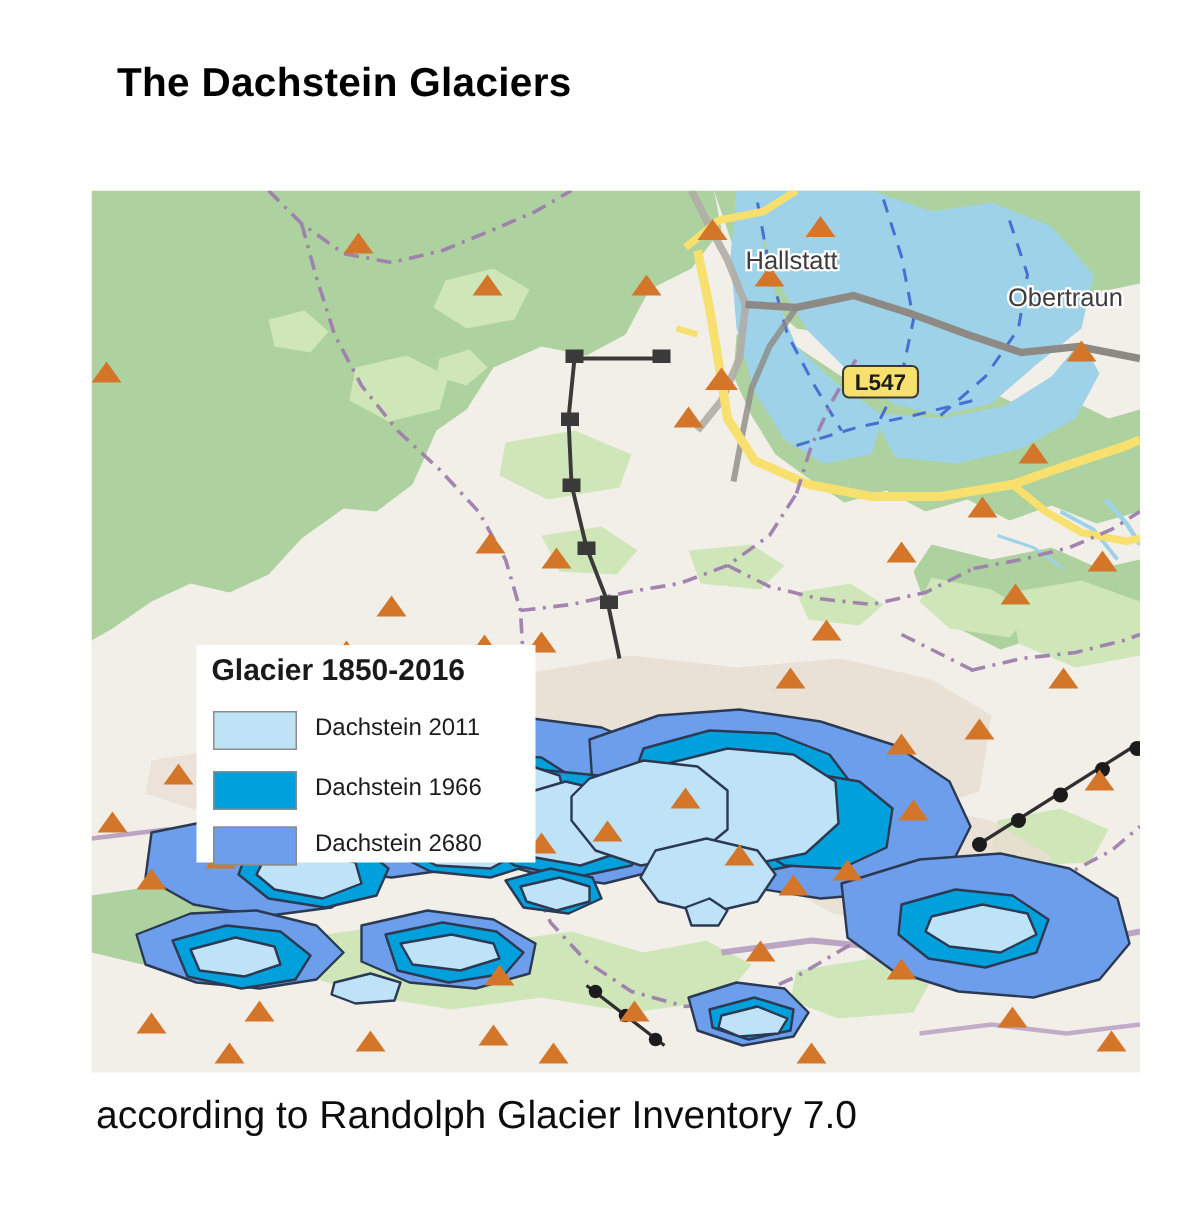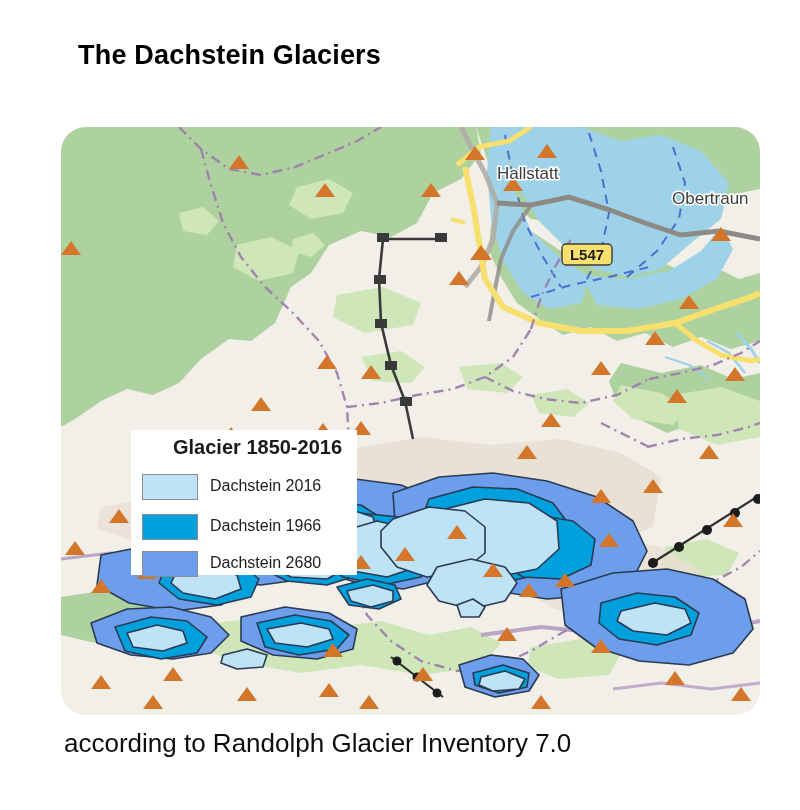--- a/index.html
+++ b/index.html
@@ -7,32 +7,32 @@
        font-family:"Liberation Sans","DejaVu Sans",sans-serif;}
 
   #page-title{
     position:absolute;left:78px;top:40px;
     font-size:27px;font-weight:bold;color:#000000;
     letter-spacing:.2px;white-space:nowrap;
   }
 
   #map-frame{
     position:absolute;left:61px;top:127px;width:699px;height:588px;
-    overflow:hidden;background:#f2efe9;border-radius:25px;
+    overflow:hidden;background:#f2efe9;
   }
   #map-canvas{position:absolute;left:0;top:0;width:699px;height:588px;}
 
   
   #legend{
     position:absolute;left:70px;top:303px;width:226px;height:145px;
     background:#ffffff;
   }
   #legend-title{
     position:absolute;left:10px;top:6px;
-    font-size:20px;font-weight:bold;color:#1a1a1a;white-space:nowrap;margin-left:32px;
+    font-size:20px;font-weight:bold;color:#1a1a1a;white-space:nowrap;
   }
   .legend-row{position:absolute;left:11px;height:28px;}
   .legend-row.r0{top:44px;}
   .legend-row.r1{top:84px;}
   .legend-row.r2{top:121px;}
   .swatch{
     position:absolute;left:0;top:0;width:56px;height:26px;
     border:1px solid #8c8c8c;box-sizing:border-box;
   }
   .legend-label{
@@ -321,21 +321,21 @@
         <text x="526" y="133" font-size="15" font-weight="bold" fill="#1c1c1c" text-anchor="middle">L547</text>
       </g>
     </g>
   </svg>
 
   <div id="legend">
     <div id="legend-title">Glacier 1850-2016</div>
 
     <div class="legend-row r0">
       <span class="swatch" style="background:#bee3f7"></span>
-      <span class="legend-label">Dachstein 2016</span>
+      <span class="legend-label">Dachstein 2011</span>
     </div>
 
     <div class="legend-row r1">
       <span class="swatch" style="background:#00a0dd"></span>
       <span class="legend-label">Dachstein 1966</span>
     </div>
 
     <div class="legend-row r2">
       <span class="swatch" style="background:#6d9eeb"></span>
       <span class="legend-label">Dachstein 2680</span>

